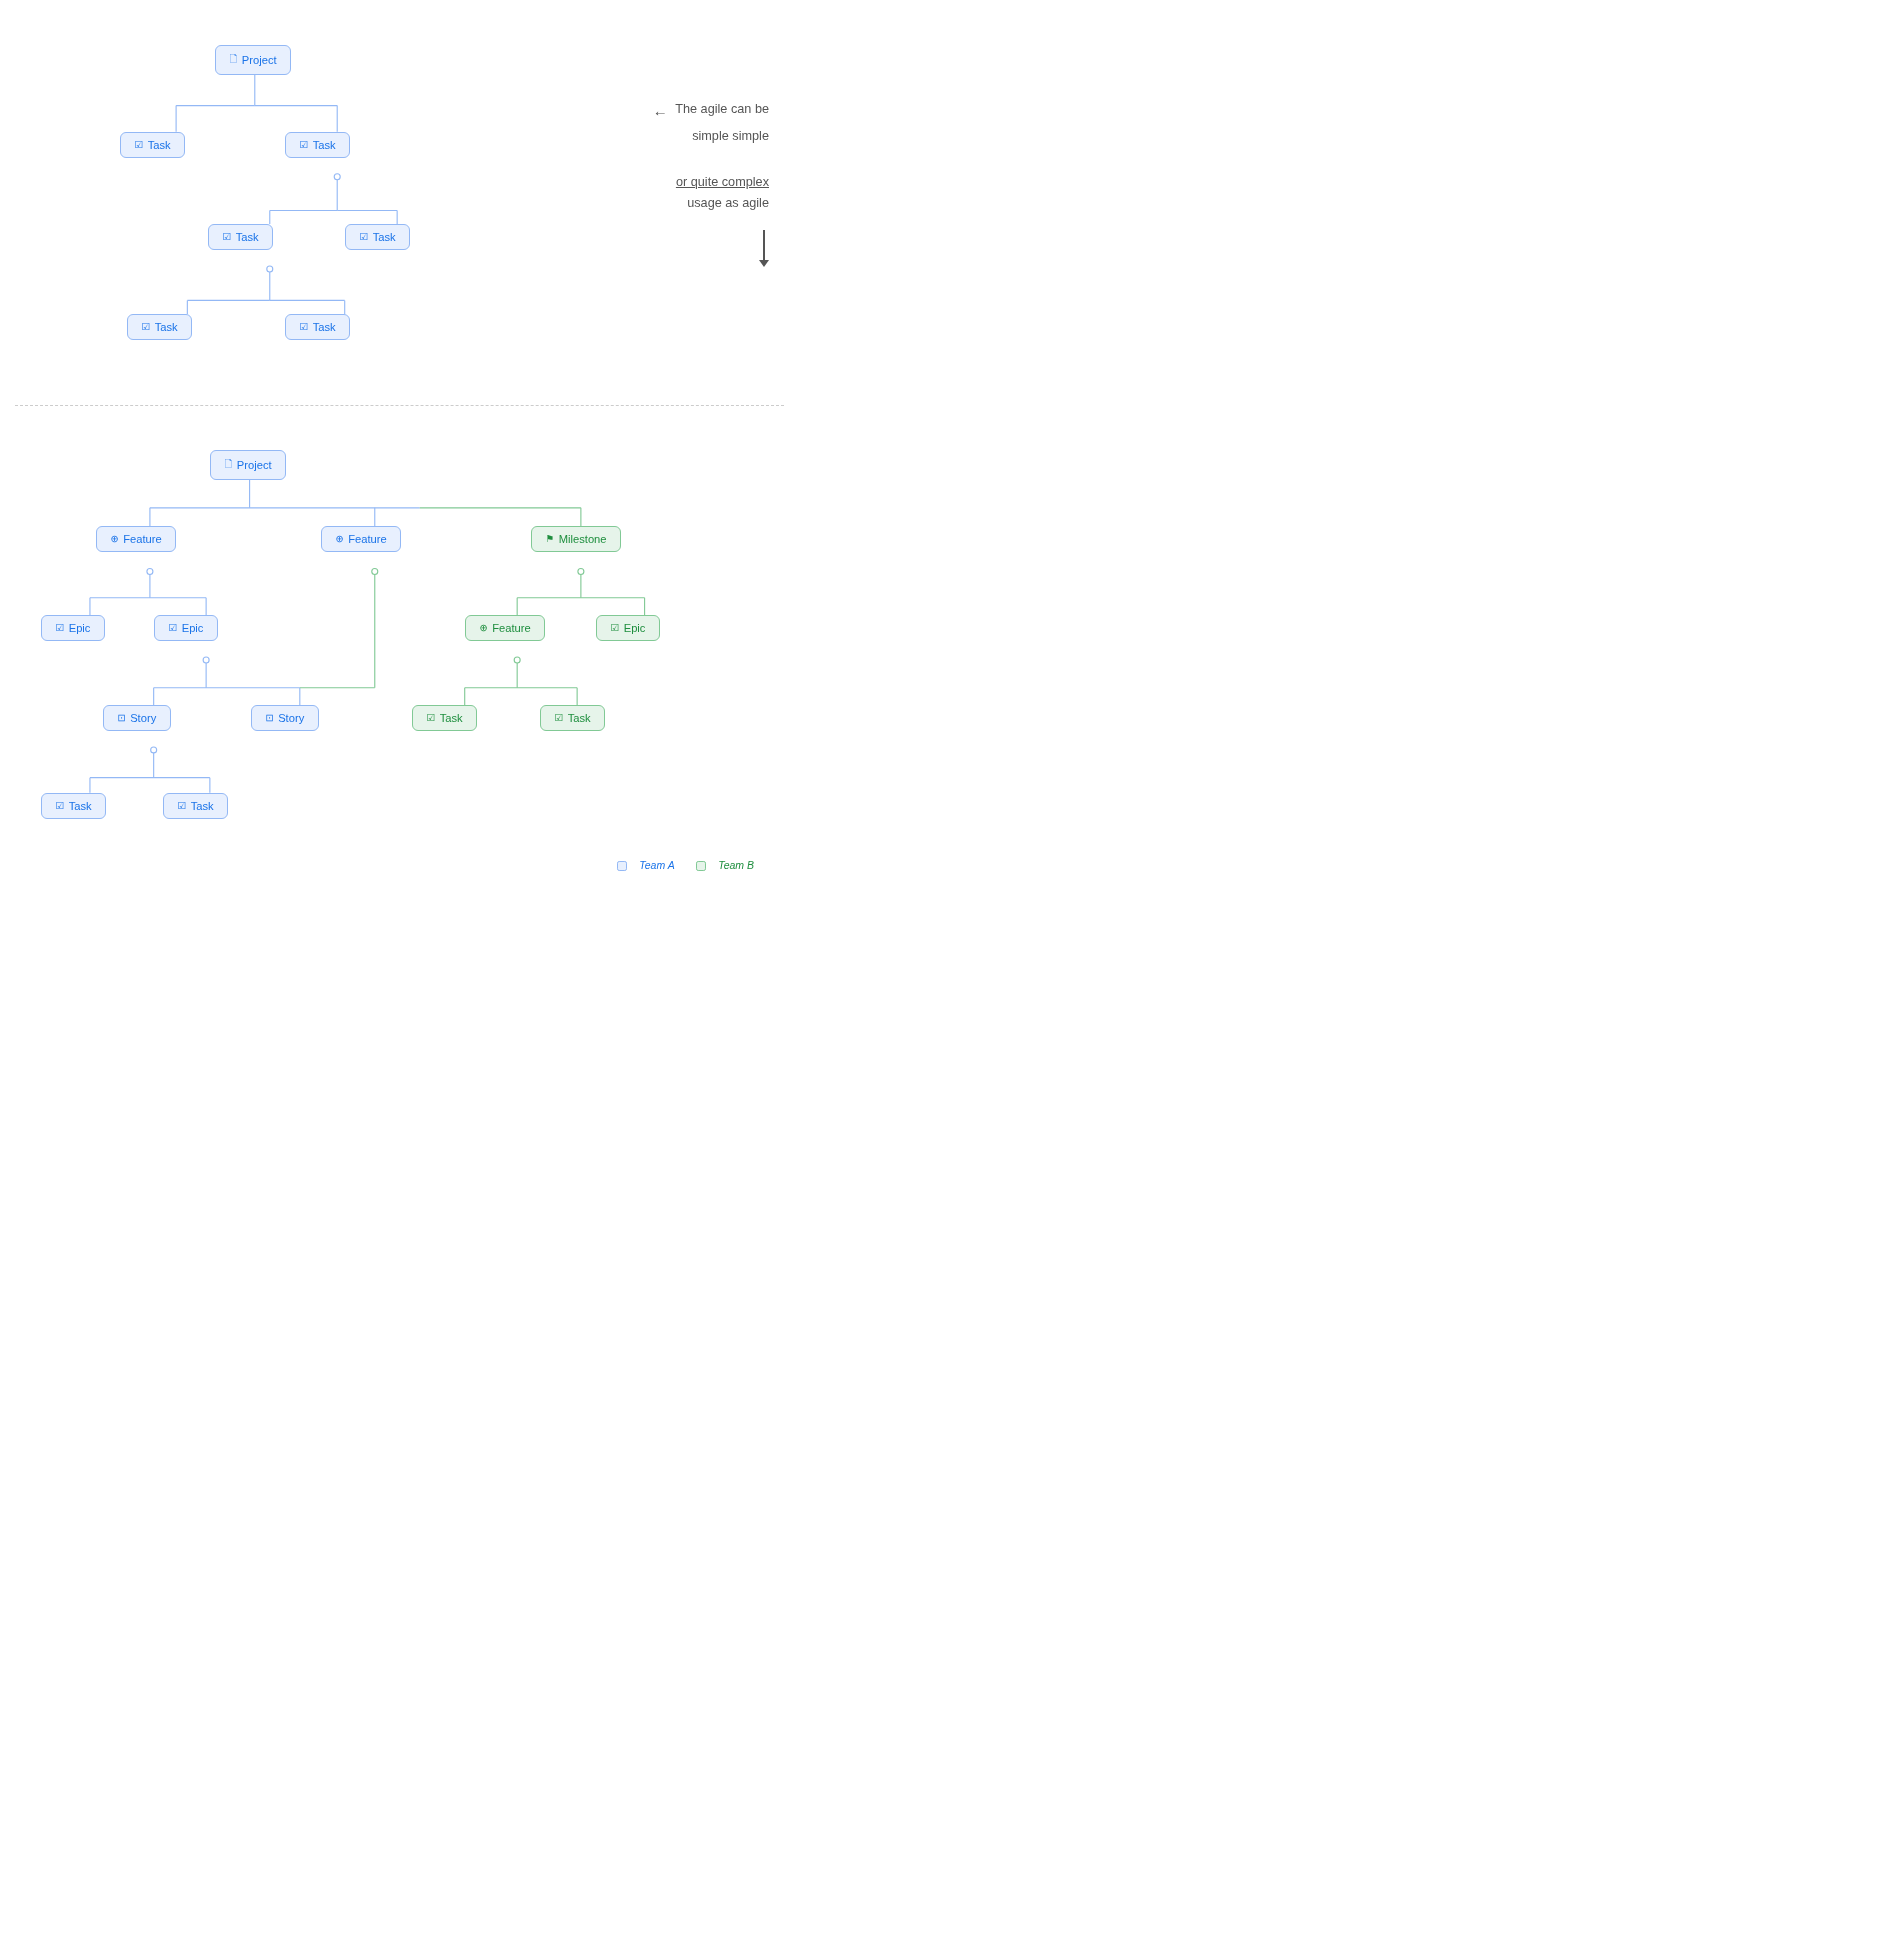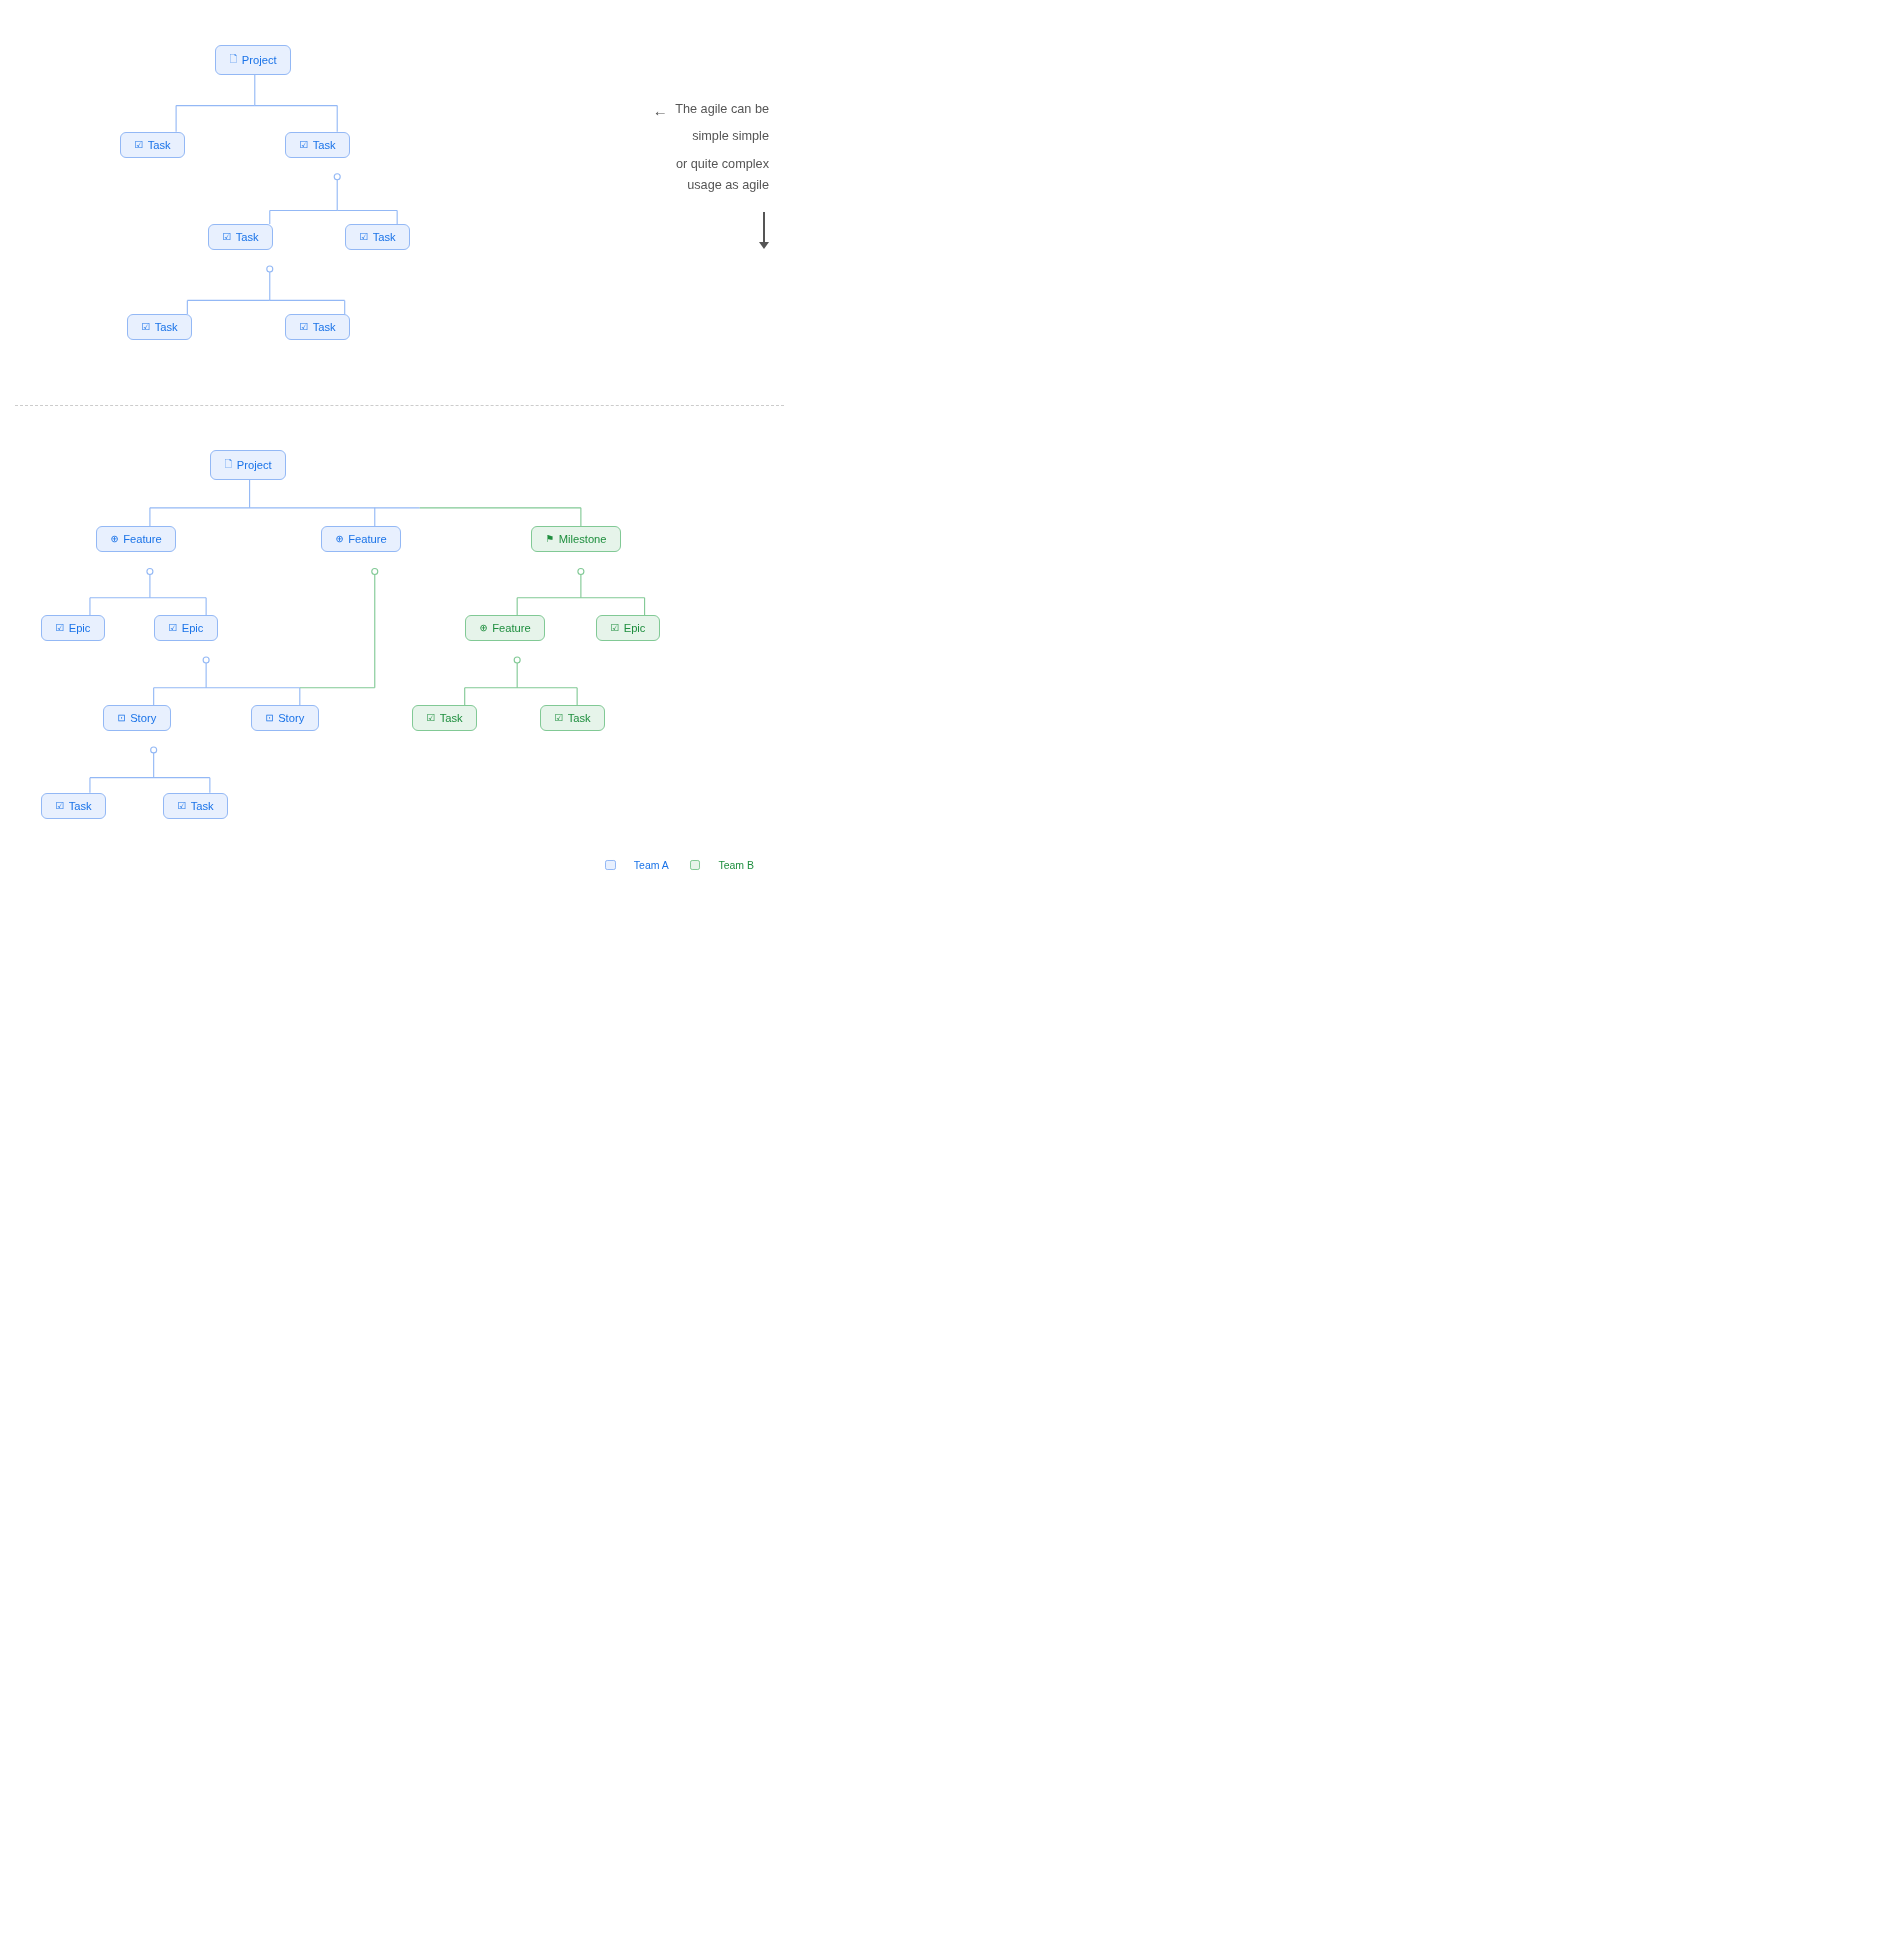--- a/index.html
+++ b/index.html
@@ -79,23 +79,24 @@
     .legend {
       position: absolute;
       bottom: 7.5px;
       right: 30px;
       display: flex;
       gap: 21px;
       align-items: center;
     }
     .legend-item {
       display: flex;
-      align-items: center;
-      gap: 18px;
+      align-items: flex-end;
+      gap: 12px;
       font-size: 10.5px;
+      font-style: italic;
     }
     .legend-dot-blue {
       width: 10.5px;
       height: 10.5px;
       border-radius: 2.2px;
       background: #e8f0fe;
       border: 1.1px solid #93b8f5;
     }
     .legend-dot-green {
       width: 10.5px;
@@ -116,21 +117,21 @@
 <div class="main-container">
 
   <div class="diagram-section" style="position:relative; height:375px; margin-bottom: 0;">
 
     <div class="annotation-box" style="position:absolute; right:15px; top:75px; text-align:right; color:#555; font-size:12.7px; line-height:1.7;">
       <div style="display:flex; align-items:center; justify-content:flex-end; gap:7.5px; margin-bottom:3px;">
         <span style="font-size:15px; color:#555;">←</span>
         <span>The agile can be</span>
       </div>
       <div>simple simple</div>
-      <div style="margin-top:6px;">or quite complex</div>
+      <div style="margin-top:24px;text-decoration:underline;">or quite complex</div>
       <div>usage as agile</div>
       <div style="margin-top:15px; display:flex; justify-content:flex-end;">
         <div style="display:flex; flex-direction:column; align-items:center;">
           <div style="width:1.5px; height:30px; background:#555;"></div>
           <div style="width:0; height:0; border-left:5.2px solid transparent; border-right:5.2px solid transparent; border-top:7.5px solid #555;"></div>
         </div>
       </div>
     </div>
 
     <svg class="connector-svg" style="position:absolute;top:0;left:0;width:562px;height:375px;pointer-events:none;" viewBox="0 0 750 500" width="562" height="375">

